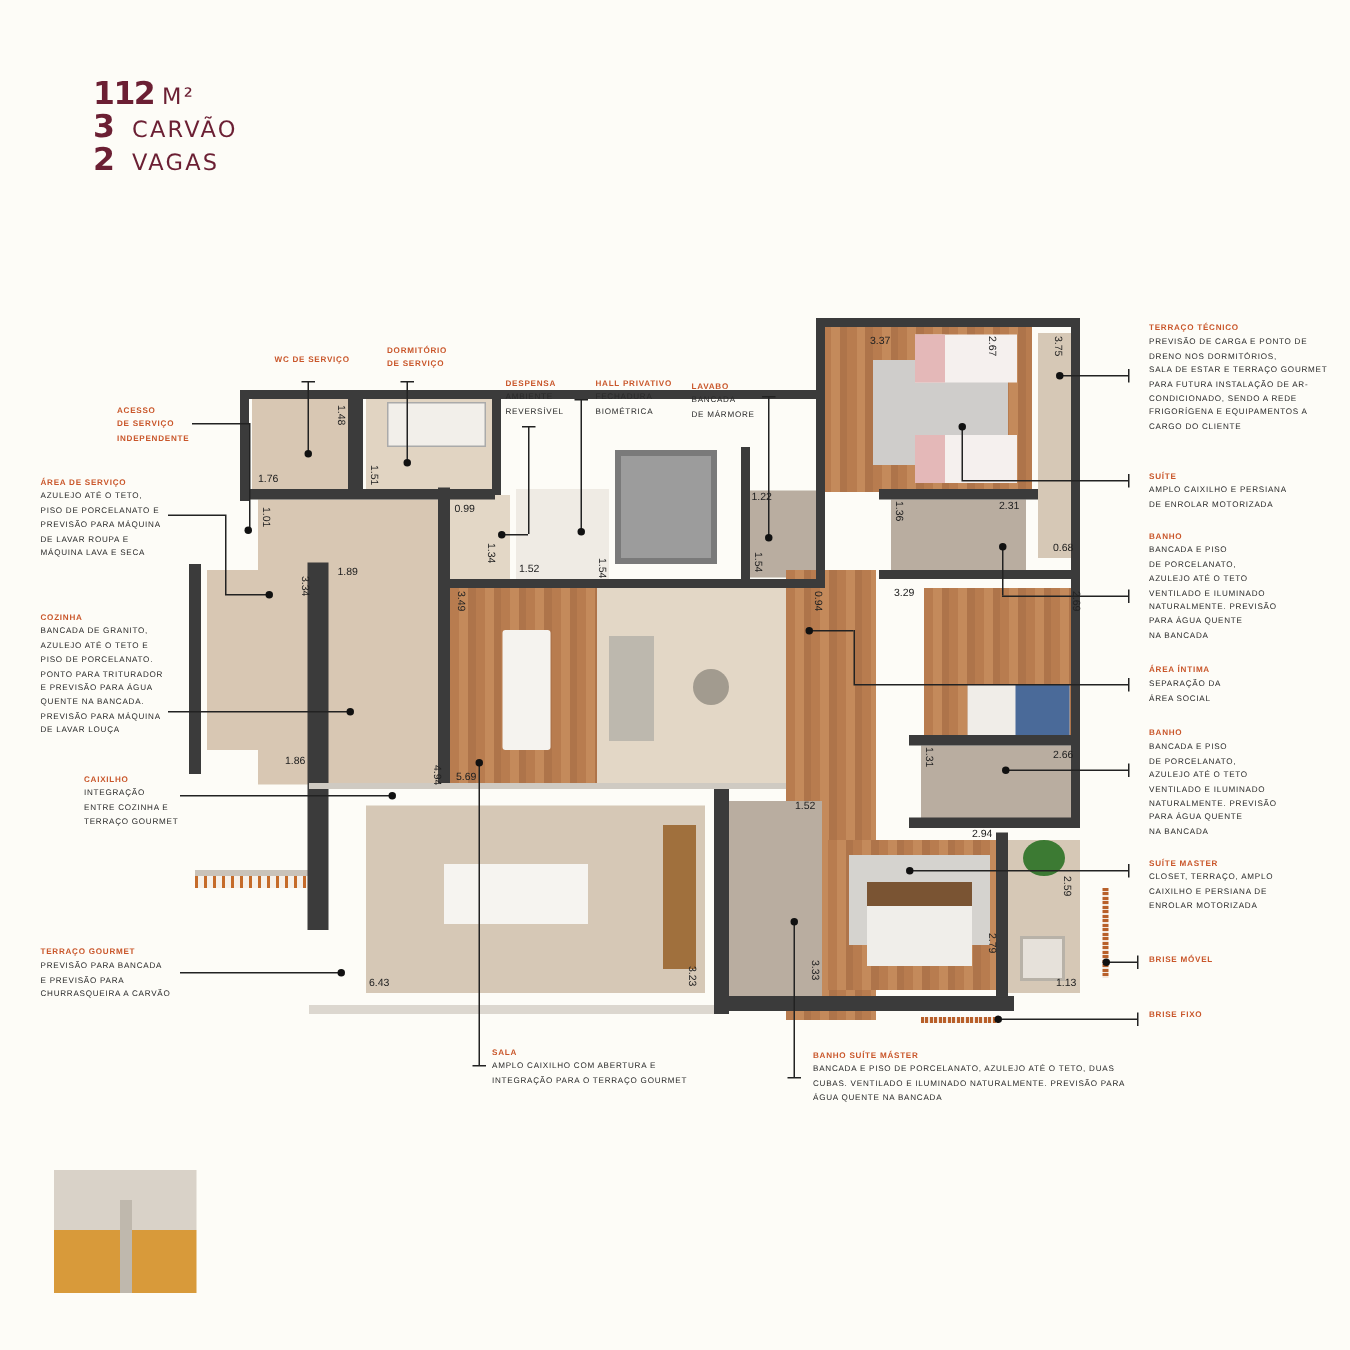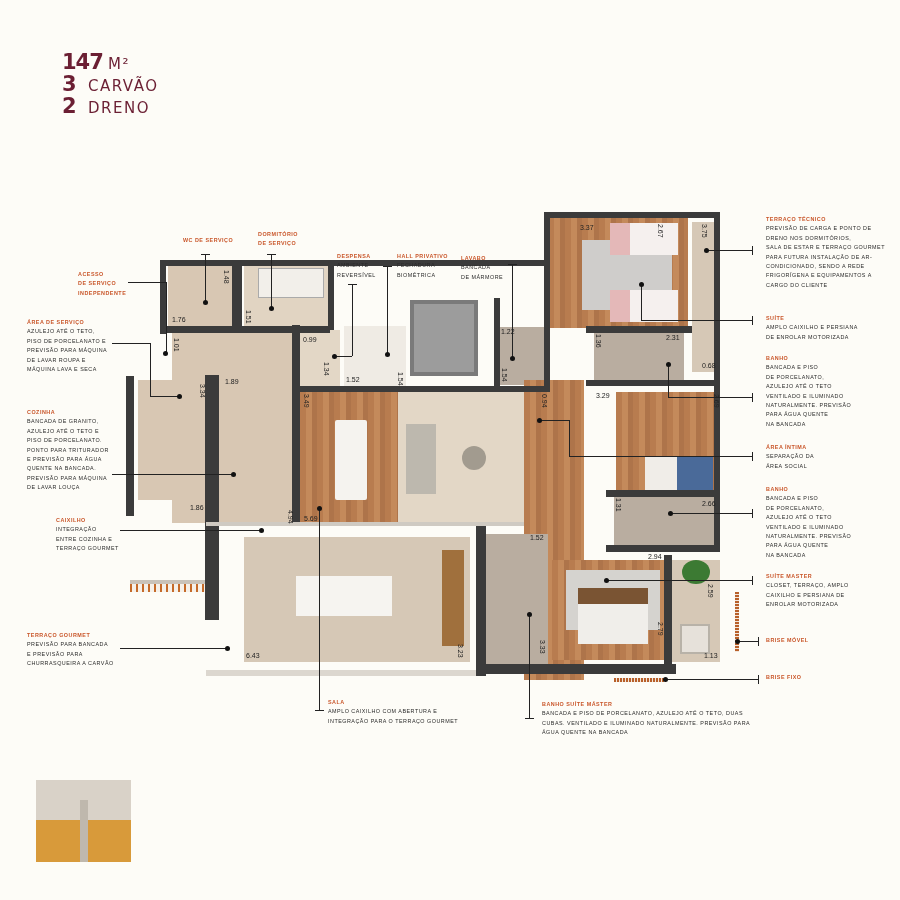--- a/index.html
+++ b/index.html
@@ -34,30 +34,30 @@
   .dim { position: absolute; font-size: 7px; color: #222; font-family: "Liberation Sans", sans-serif; }
   .dim.v { transform: rotate(90deg); transform-origin: left top; }
   .furn { position: absolute; }
   .thumb { position: absolute; left: 36px; top: 780px; width: 95px; height: 82px; }
 </style>
 </head>
 <body>
 
 <div class="stats">
   <div class="stat-row first">
-    <span class="stat-num">147</span>
+    <span class="stat-num">112</span>
     <span class="stat-unit">M²</span>
   </div>
   <div class="stat-row">
     <span class="stat-num">3</span>
     <span class="stat-unit">CARVÃO</span>
   </div>
   <div class="stat-row">
     <span class="stat-num">2</span>
-    <span class="stat-unit">DRENO</span>
+    <span class="stat-unit">VAGAS</span>
   </div>
 </div>
 
 <div class="plan">
 
   <div class="room" style="left:128px;top:260px;width:640px;height:430px;"></div>
 
   <div class="room tile" style="left:168px;top:266px;width:64px;height:60px;"></div>
   <div class="room tile" style="left:244px;top:266px;width:84px;height:60px;background:#e1d4c2;"></div>
   <div class="furn" style="left:258px;top:268px;width:66px;height:30px;background:#f2efea;border:1px solid #aaa;"></div>

